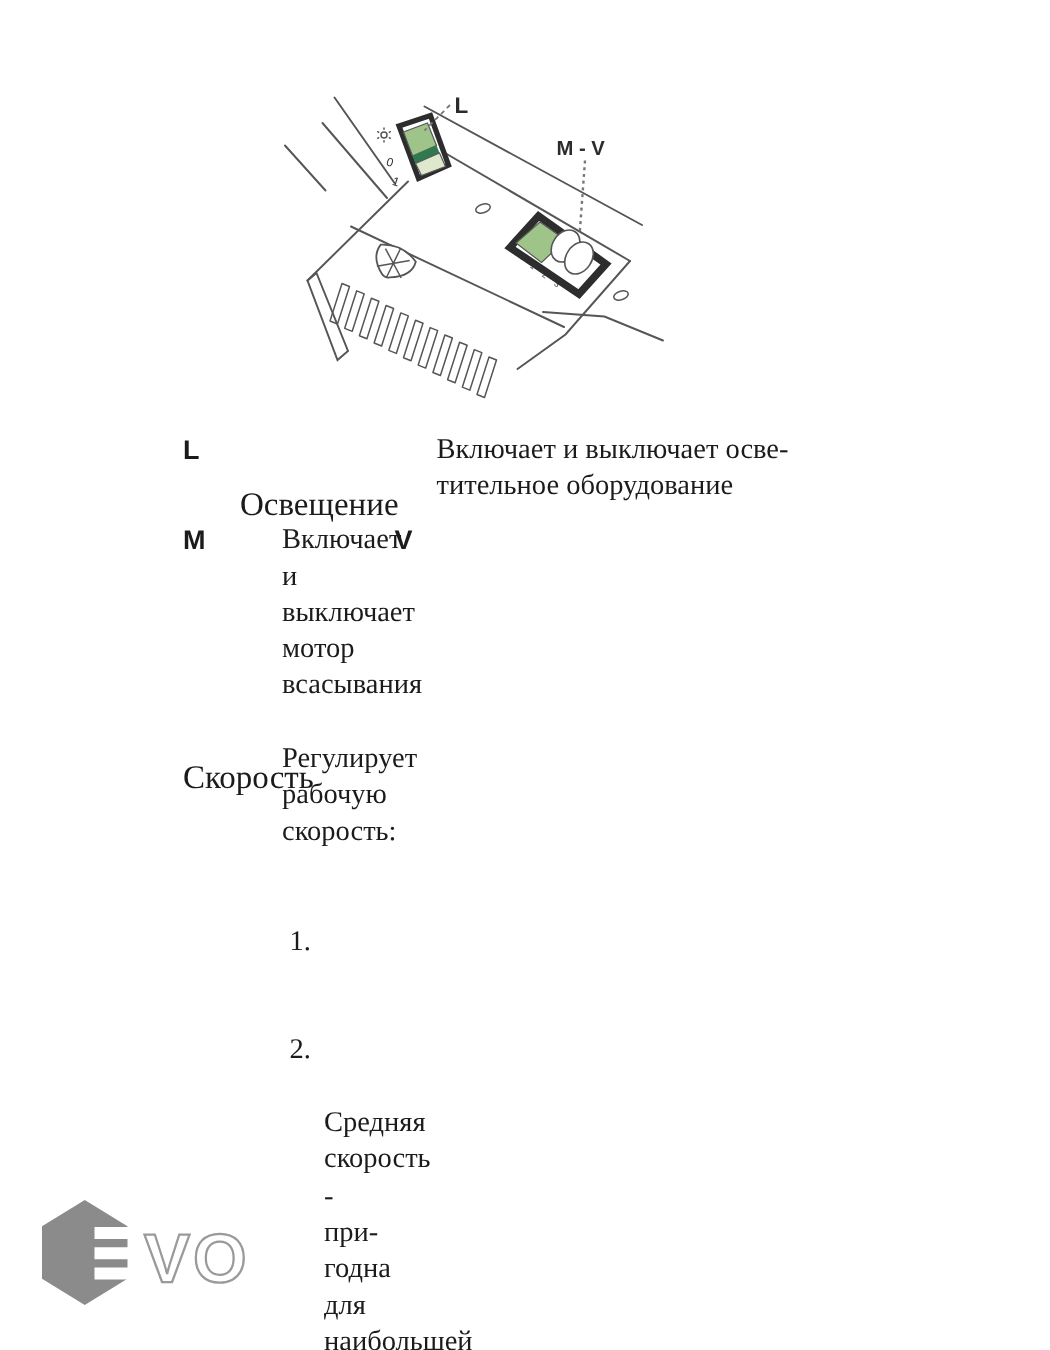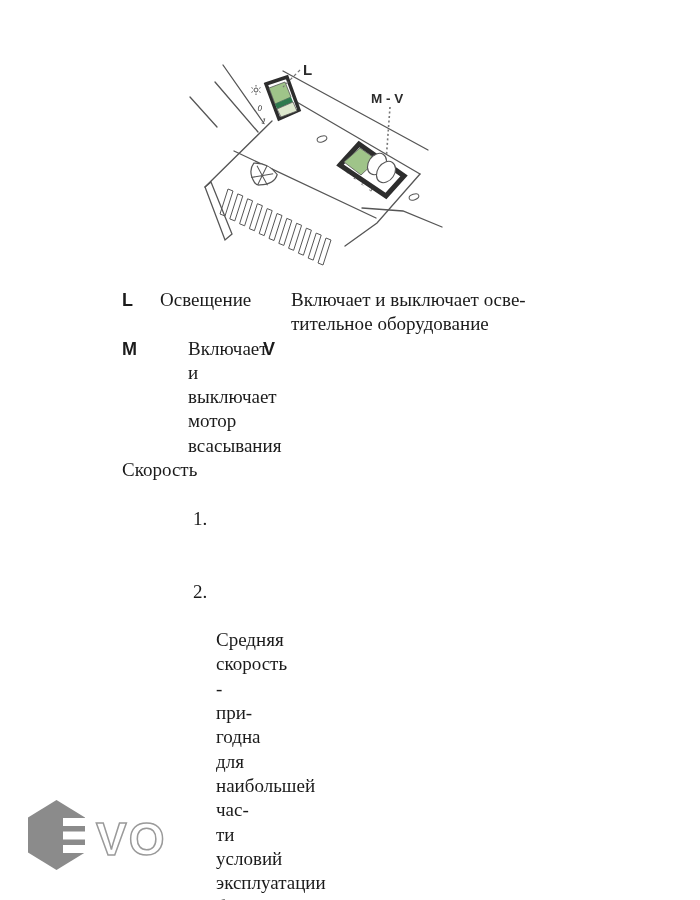--- a/index.html
+++ b/index.html
@@ -17,21 +17,21 @@
   .legend{
     position:absolute;left:122px;top:288px;width:441px;
     display:grid;
     grid-template-columns:38px 103px 300px;
     font-size:19px;line-height:24.3px;
   }
   .letter{
     font-family:"Liberation Sans", sans-serif;
     font-weight:bold;font-size:18px;
   }
-  .term{font-size:19px;}
+  .term{font-size:22px;margin-top:36px;}
   .desc{white-space:pre-line;margin-left:28px;}
   .list{margin:0;padding:0;}
   .item{position:relative;padding-left:28px;}
   .item .num{position:absolute;left:5px;top:0;}
   
   .watermark{position:absolute;left:8px;top:795px;width:170px;height:85px;}
   .dline{stroke:#565656;stroke-width:1.3;fill:none;stroke-linecap:round;}
   .dthin{stroke:#565656;stroke-width:1;fill:none;}
   .dframe{fill:#ffffff;stroke:#2d2d2d;}
   .dmark{font-family:"Liberation Sans", sans-serif;font-weight:bold;fill:#2c2c2c;}
@@ -120,20 +120,21 @@
   <div class="desc">Включает и выключает осве-
 тительное оборудование</div>
 
   <div class="letter">M</div>
   <div class="desc">Включает и выключает мотор
 всасывания</div>
 
   <div class="letter">V</div>
   <div class="term">Скорость</div>
   <div class="desc">
+    <div>Регулирует рабочую скорость:</div>
     <div class="list">
       <div class="item">
         <span class="num">1.</span>
       </div>
       <div class="item">
         <span class="num">2.</span>
         <span>Средняя скорость - при-
 годна для наибольшей час-
 ти условий эксплуатации
 благодаря отличному соот-

